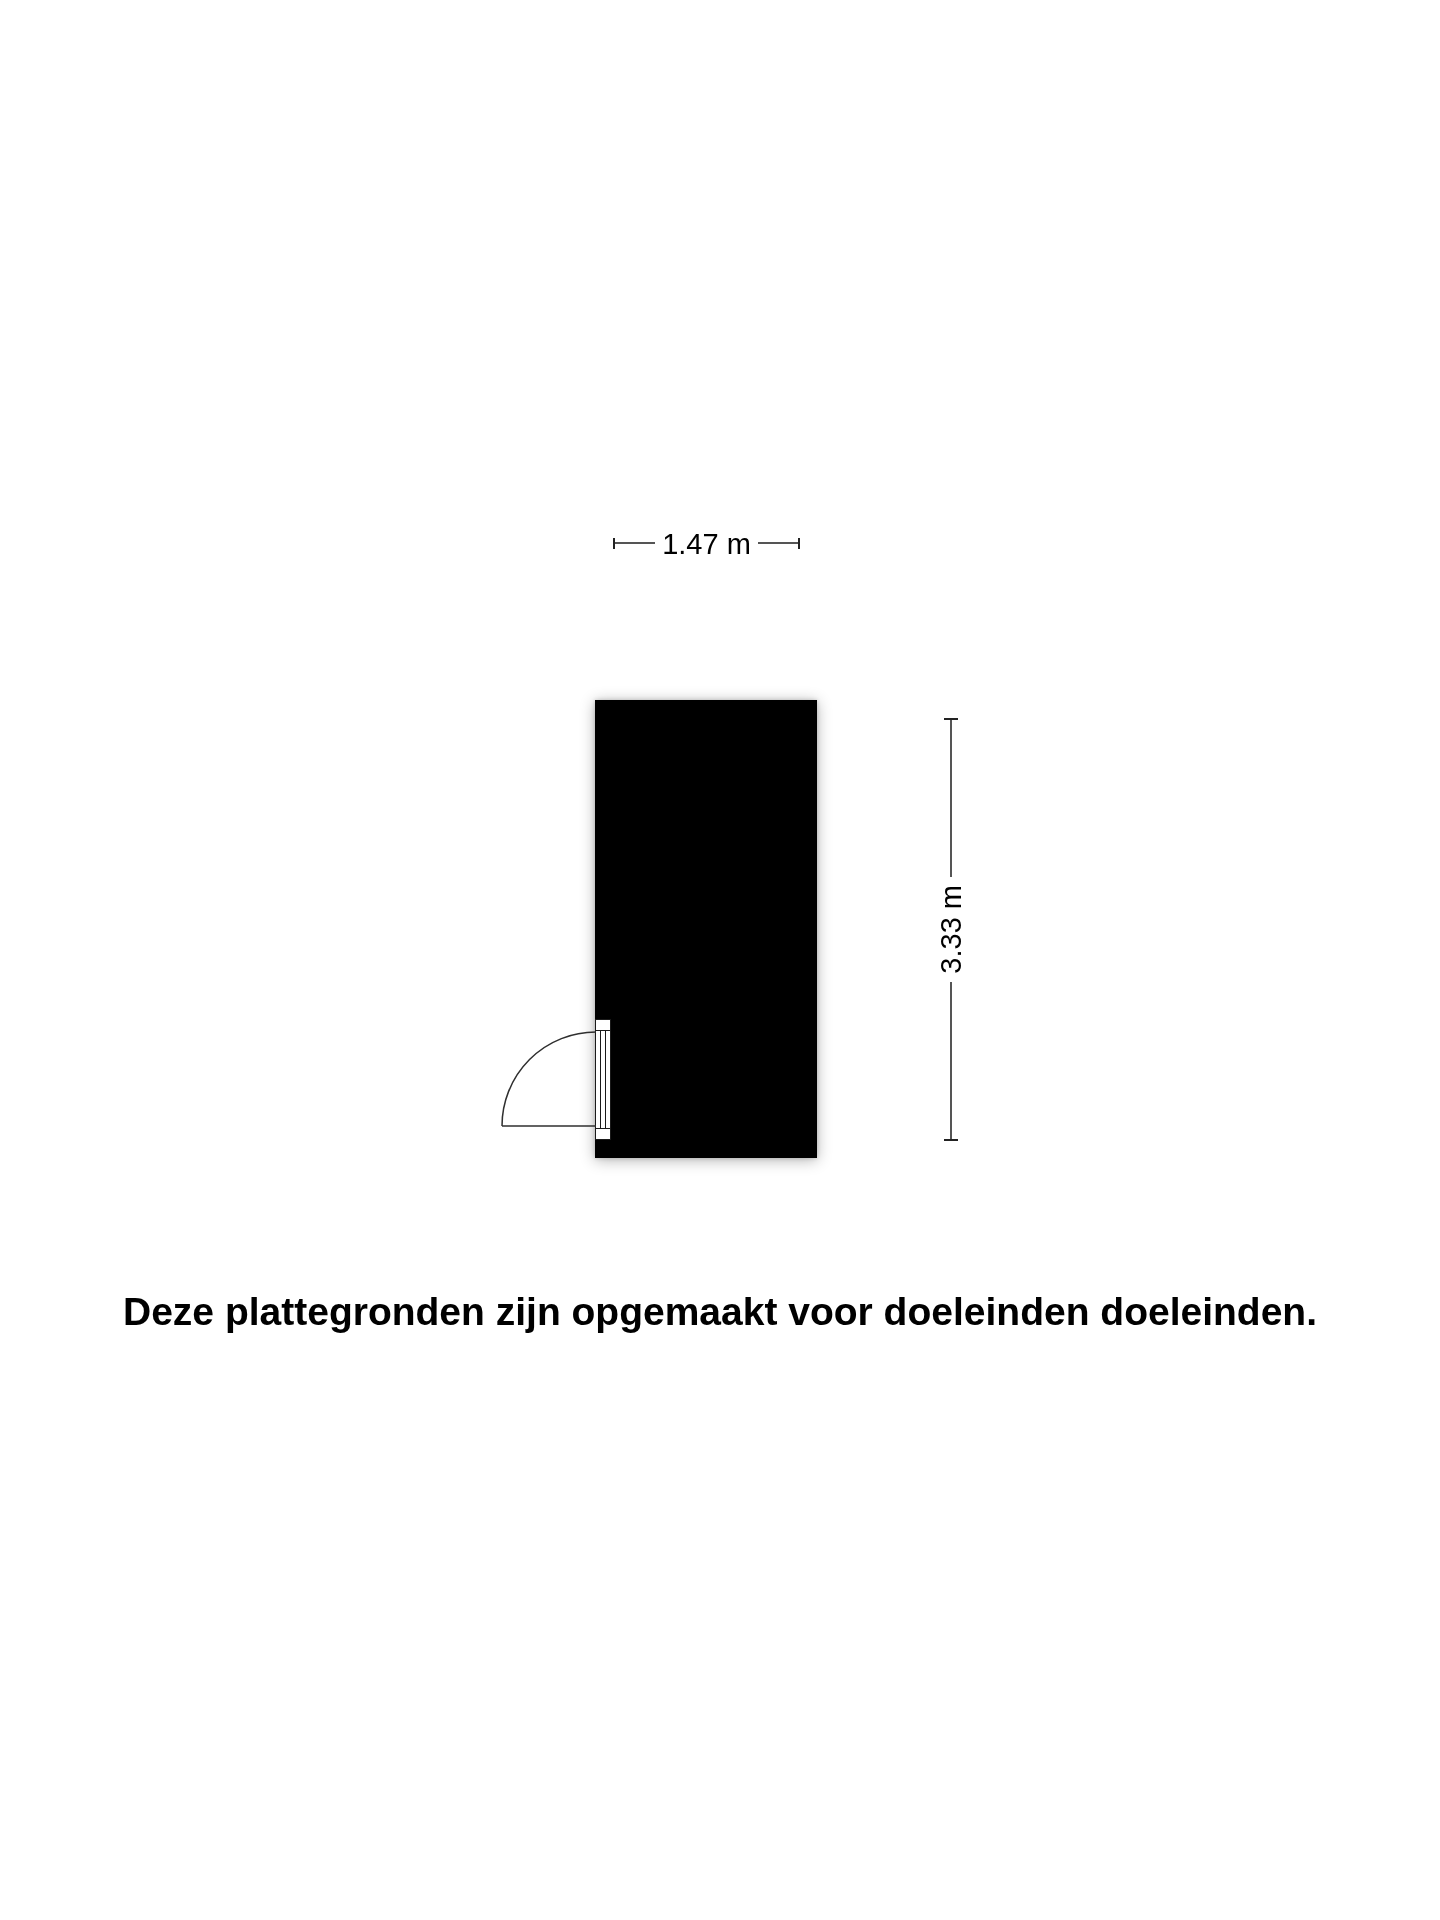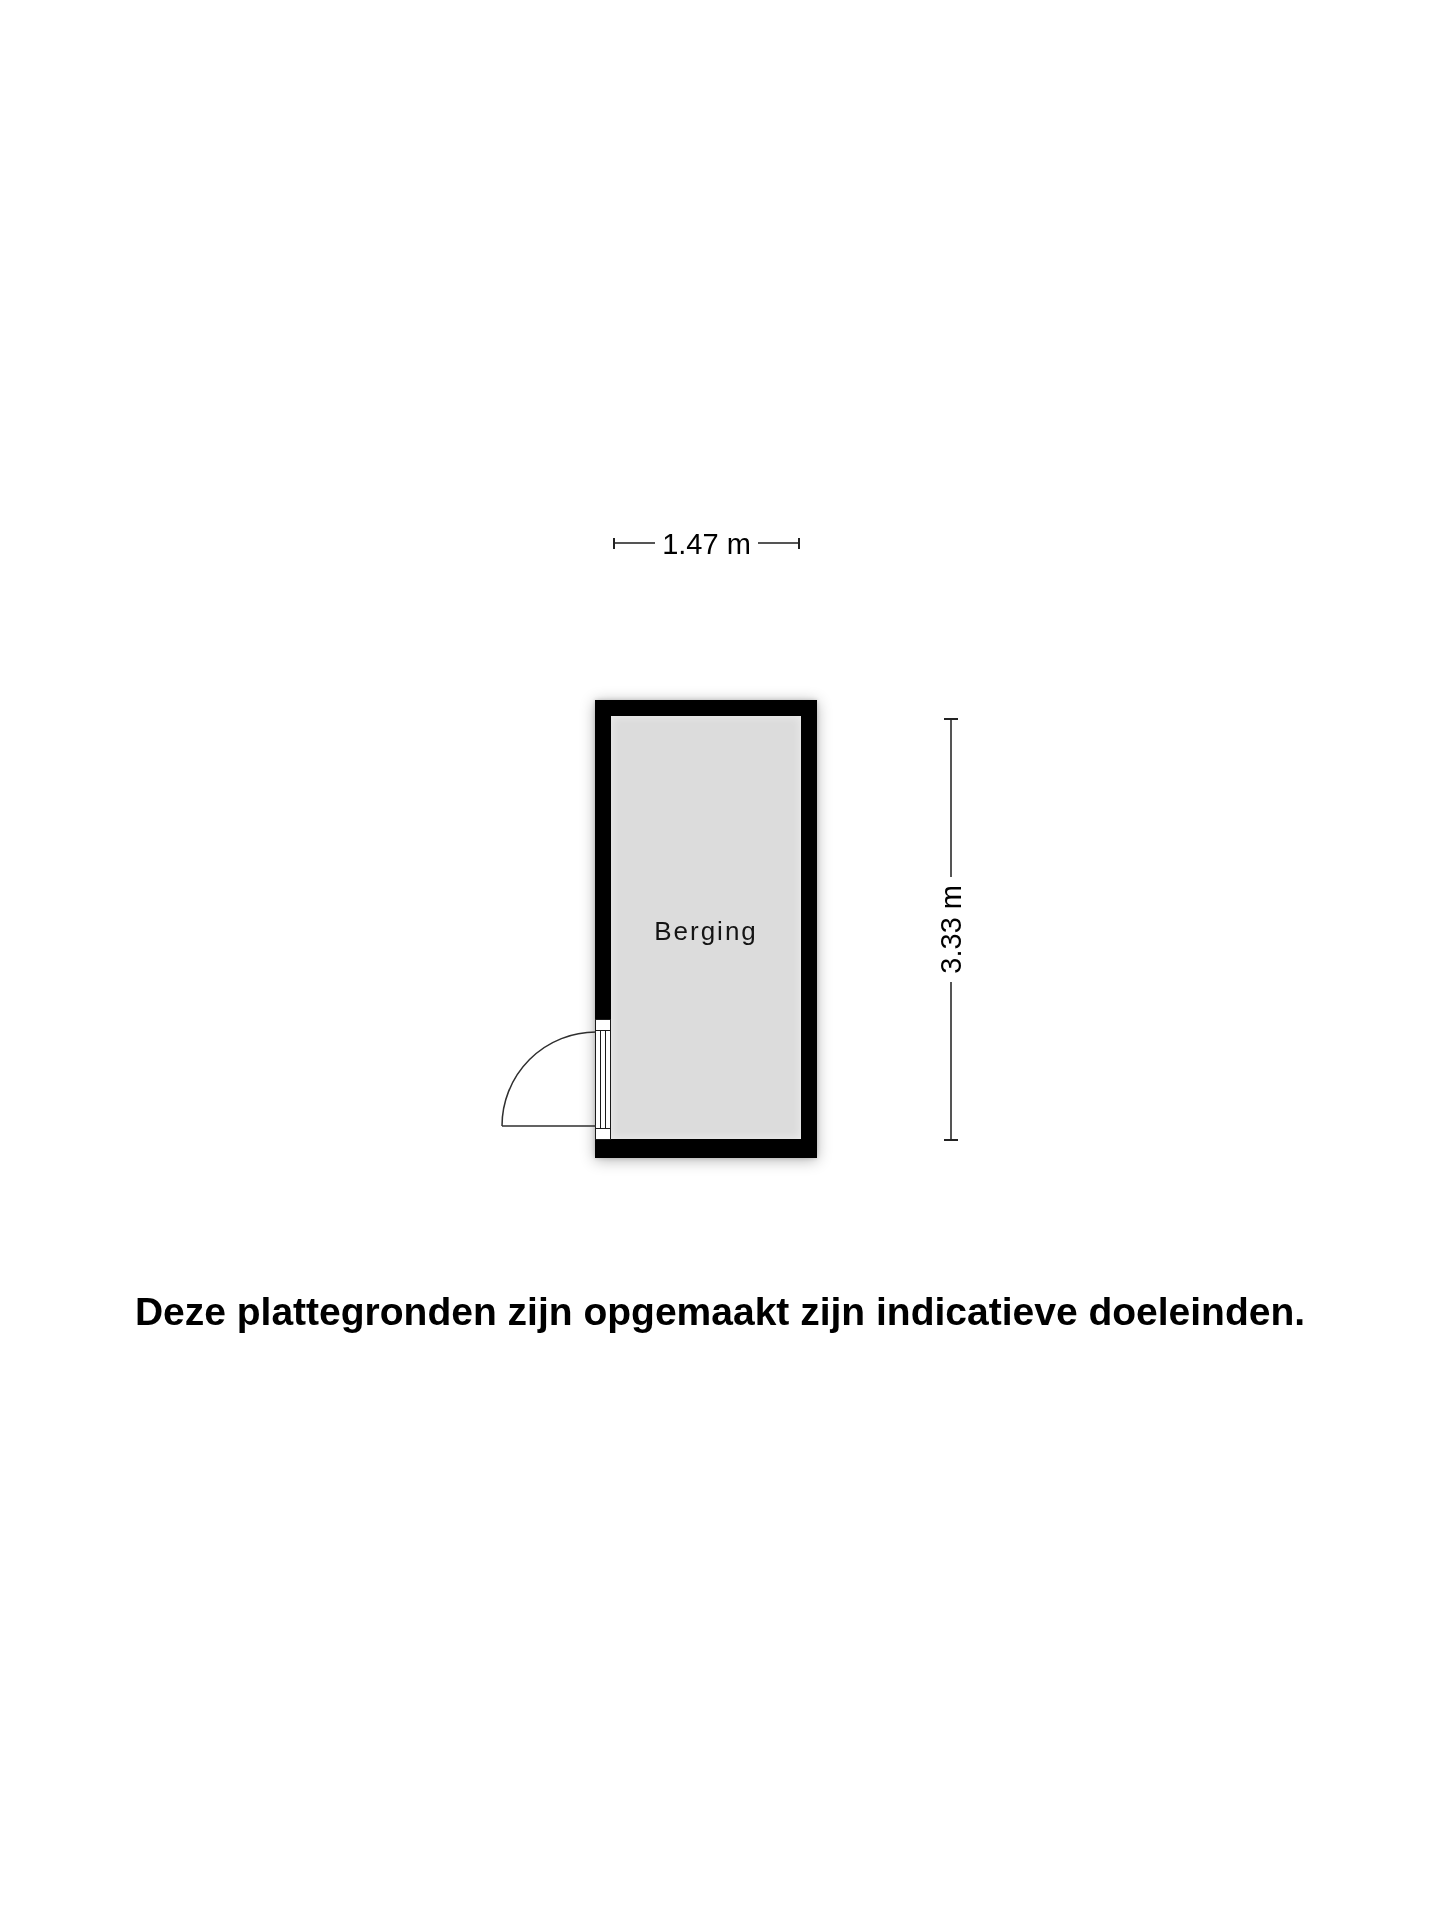--- a/index.html
+++ b/index.html
@@ -162,23 +162,20 @@
 
   <div class="dim-h">
     <span class="tick"></span>
     <span class="seg"></span>
     <span class="dim-label">1.47 m</span>
     <span class="seg"></span>
     <span class="tick"></span>
   </div>
 
   <div class="room">
-    <div class="room-floor">
-      <span class="room-label">Berging</span>
-    </div>
 
     <div class="door-frame">
       <div class="door-jamb-top"></div>
       <div class="door-slab-track">
         <div class="door-slab"></div>
       </div>
       <div class="door-jamb-bottom"></div>
     </div>
   </div>
 
@@ -189,16 +186,16 @@
 
   <div class="dim-v">
     <span class="tick"></span>
     <span class="seg"></span>
     <span class="dim-label">3.33 m</span>
     <span class="seg"></span>
     <span class="tick"></span>
   </div>
 
   <div class="disclaimer">
-    <div>Deze plattegronden zijn opgemaakt zijn indicatieve doeleinden.</div>
+    <div>Deze plattegronden zijn opgemaakt voor doeleinden doeleinden.</div>
   </div>
 
 </div>
 
 </body></html>

